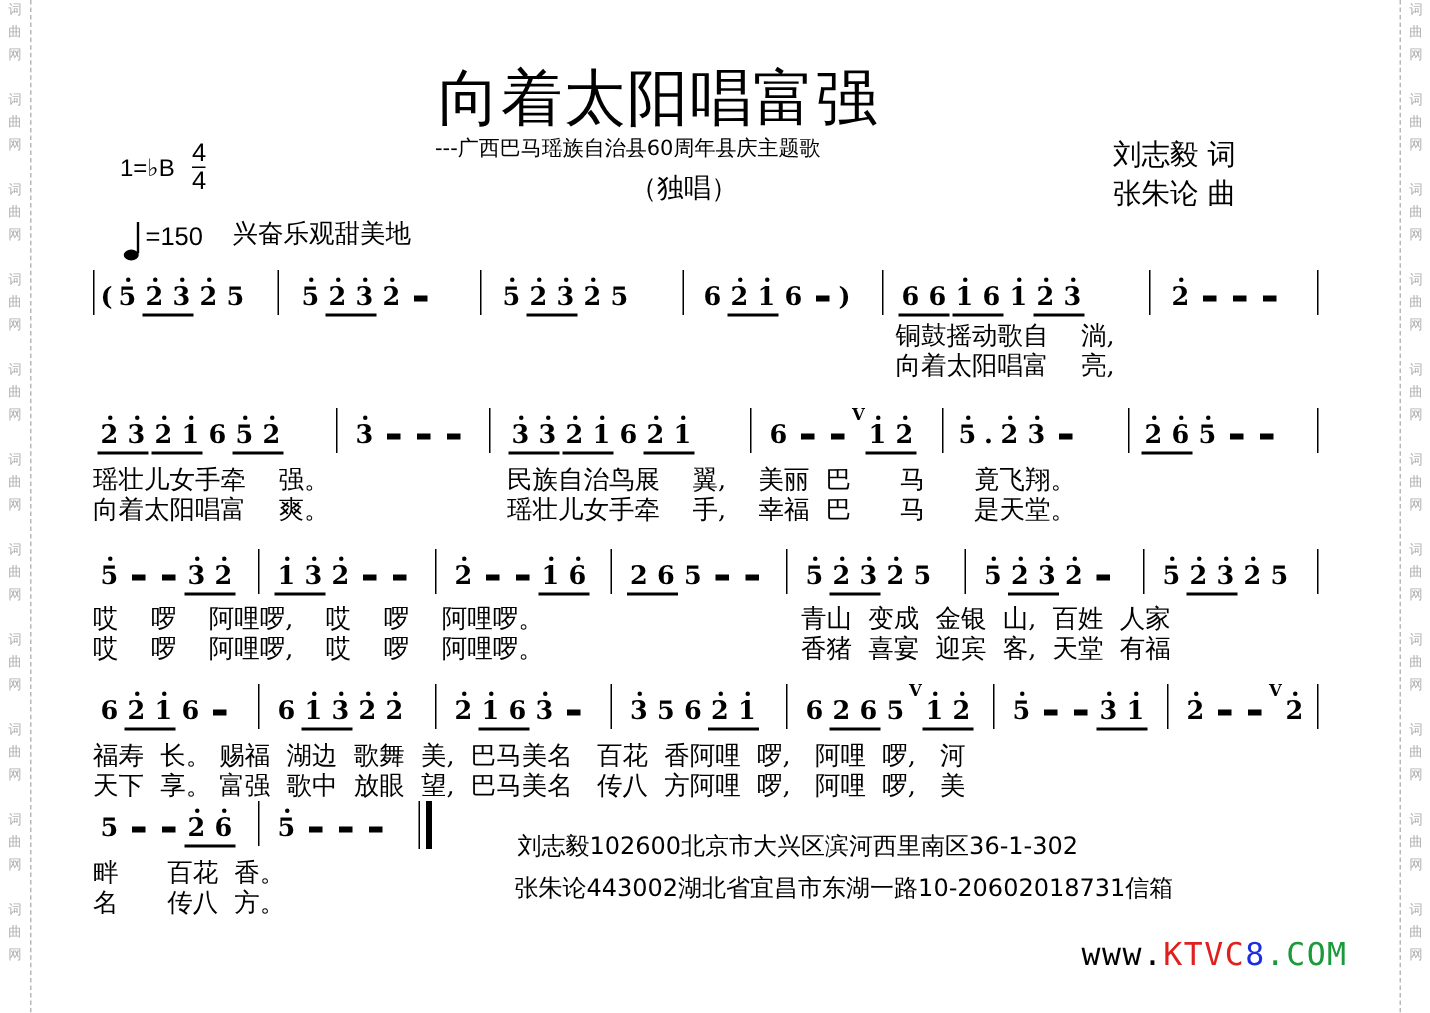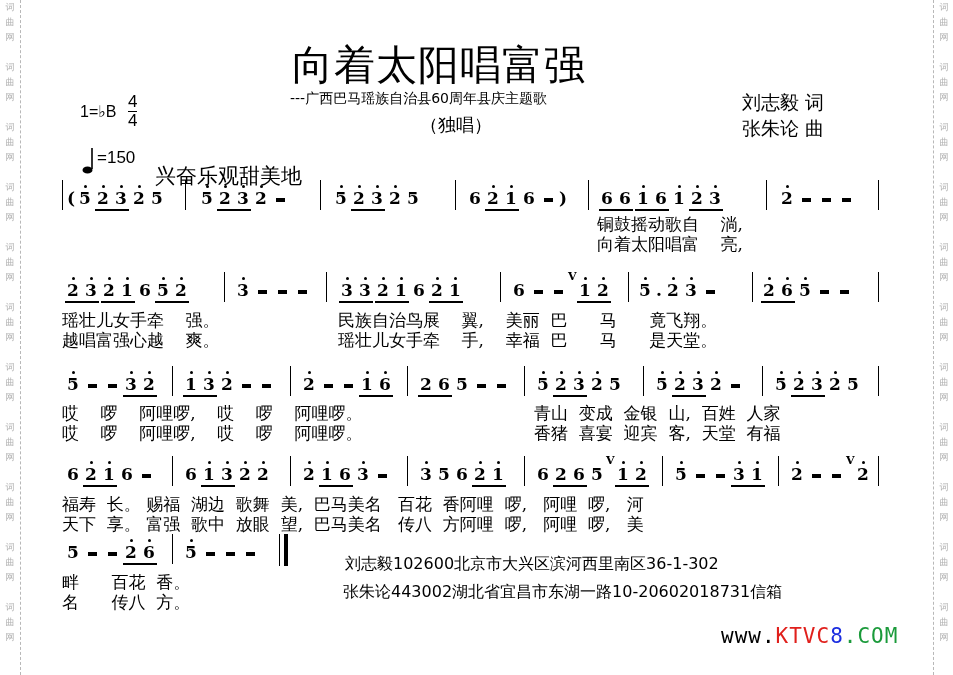--- a/index.html
+++ b/index.html
@@ -12,21 +12,21 @@
   .title{left:292px;top:38px;font-size:41px;font-family:"DejaVu Sans",sans-serif;letter-spacing:1px;}
   .subtitle{left:290px;top:90px;font-size:14px;font-family:"DejaVu Sans",sans-serif;}
   .solo{left:420px;top:113px;font-size:18px;font-family:"DejaVu Sans",sans-serif;text-align:center;}
   .credit{font-size:19px;font-family:"DejaVu Sans",sans-serif;}
   .key{left:80px;top:102px;font-size:16px;font-family:"Liberation Sans",sans-serif;}
   .frac{position:absolute;left:128px;top:94px;font-family:"Liberation Sans",sans-serif;font-size:17px;line-height:16px;text-align:center;}
   .frac span{display:block;}
   .frac .bar{height:1px;background:#000;margin:1px 0;}
   .tempo{left:82px;top:148px;font-size:17px;font-family:"Liberation Sans",sans-serif;}
   .qnote{position:absolute;left:82px;top:146px;width:14px;height:28px;}
-  .expr{left:155px;top:162px;font-size:21px;font-family:Liberation Mono, monospace;}
+  .expr{left:155px;top:144px;font-size:17px;font-family:Liberation Mono, monospace;}
   .measure{position:absolute;height:30px;font-family:"DejaVu Serif",serif;font-weight:bold;font-size:17px;}
   .tok{position:absolute;top:8px;text-align:center;width:14px;}
   .tok .dot{position:absolute;left:6px;top:-3px;width:3px;height:3px;border-radius:50%;background:#000;}
   .ul{position:absolute;height:1.5px;background:#000;top:29px;}
   .barline{position:absolute;width:1.3px;background:#000;}
   .final{position:absolute;width:4px;background:#000;}
   .lyr{position:absolute;font-size:17px;font-family:"DejaVu Serif",serif;white-space:pre;line-height:20px;}
   .addr{font-size:16px;font-family:"DejaVu Sans",sans-serif;}
   .logo{left:721px;top:624px;font-size:21px;font-family:"DejaVu Sans Mono",monospace;letter-spacing:1px;}
 </style>
@@ -239,21 +239,21 @@
     </div>
     <div class="measure" style="left: 760px; top: 272px;">
       <div class="tok" style="left: 0px; width: 18px;">2<span class="dot" style="left: 7.5px;"></span></div>
       <div class="tok" style="left: 18px; width: 18px;">6<span class="dot" style="left: 7.5px;"></span></div>
       <div class="ul" style="left: 1px; width: 34px;"></div>
       <div class="tok" style="left: 36px; width: 18px;">5<span class="dot" style="left: 7.5px;"></span></div>
       <div class="tok" style="left: 54px; width: 20px;"><span style="display:inline-block;width:9px;height:4px;background:#000;vertical-align:middle;"></span></div>
       <div class="tok" style="left: 74px; width: 20px;"><span style="display:inline-block;width:9px;height:4px;background:#000;vertical-align:middle;"></span></div>
     </div>
     <div class="lyr" style="left: 62px; top: 310px;">瑶壮儿女手牵    强。</div>
-    <div class="lyr" style="left: 62px; top: 330px;">越唱富强心越    爽。</div>
+    <div class="lyr" style="left: 62px; top: 330px;">向着太阳唱富    爽。</div>
     <div class="lyr" style="left: 338px; top: 310px;">民族自治鸟展    翼,    美丽  巴      马      竟飞翔。</div>
     <div class="lyr" style="left: 338px; top: 330px;">瑶壮儿女手牵    手,    幸福  巴      马      是天堂。</div>
     <div class="barline" style="left: 172px; top: 366px; height: 30px;"></div>
     <div class="barline" style="left: 290px; top: 366px; height: 30px;"></div>
     <div class="barline" style="left: 407px; top: 366px; height: 30px;"></div>
     <div class="barline" style="left: 524px; top: 366px; height: 30px;"></div>
     <div class="barline" style="left: 643px; top: 366px; height: 30px;"></div>
     <div class="barline" style="left: 762px; top: 366px; height: 30px;"></div>
     <div class="barline" style="left: 878px; top: 366px; height: 30px;"></div>
     <div class="measure" style="left: 64px; top: 366px;">

